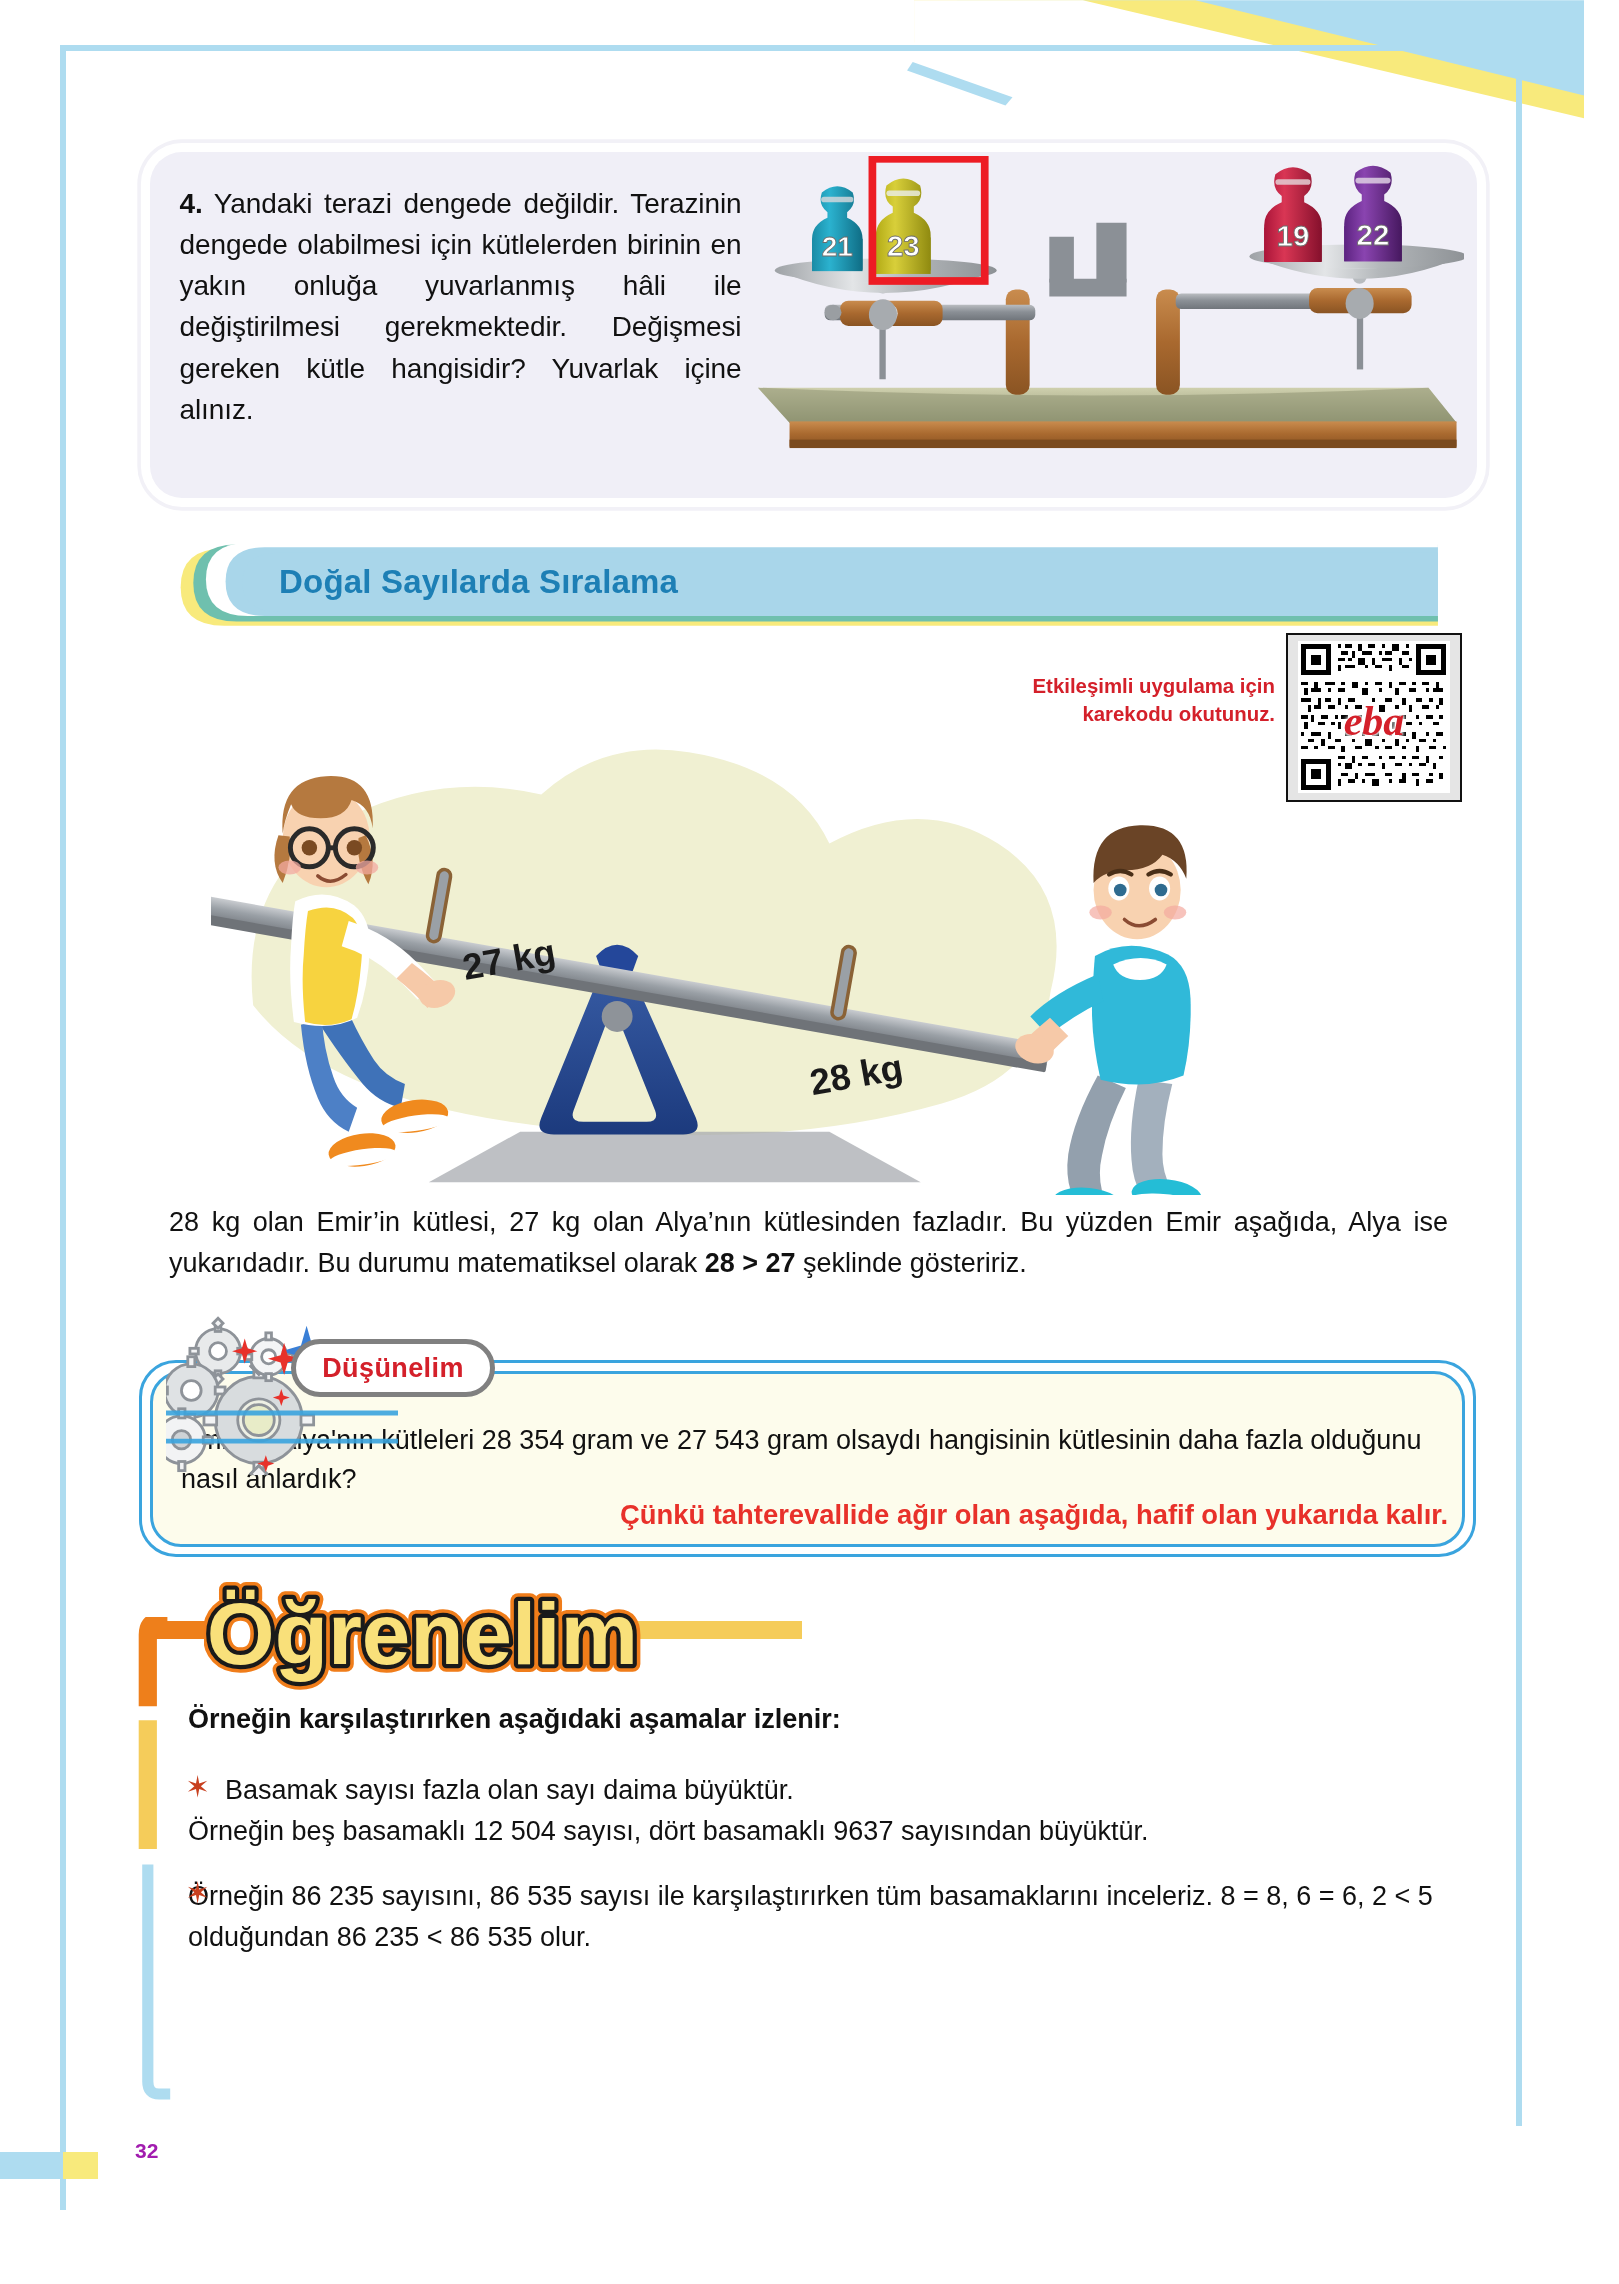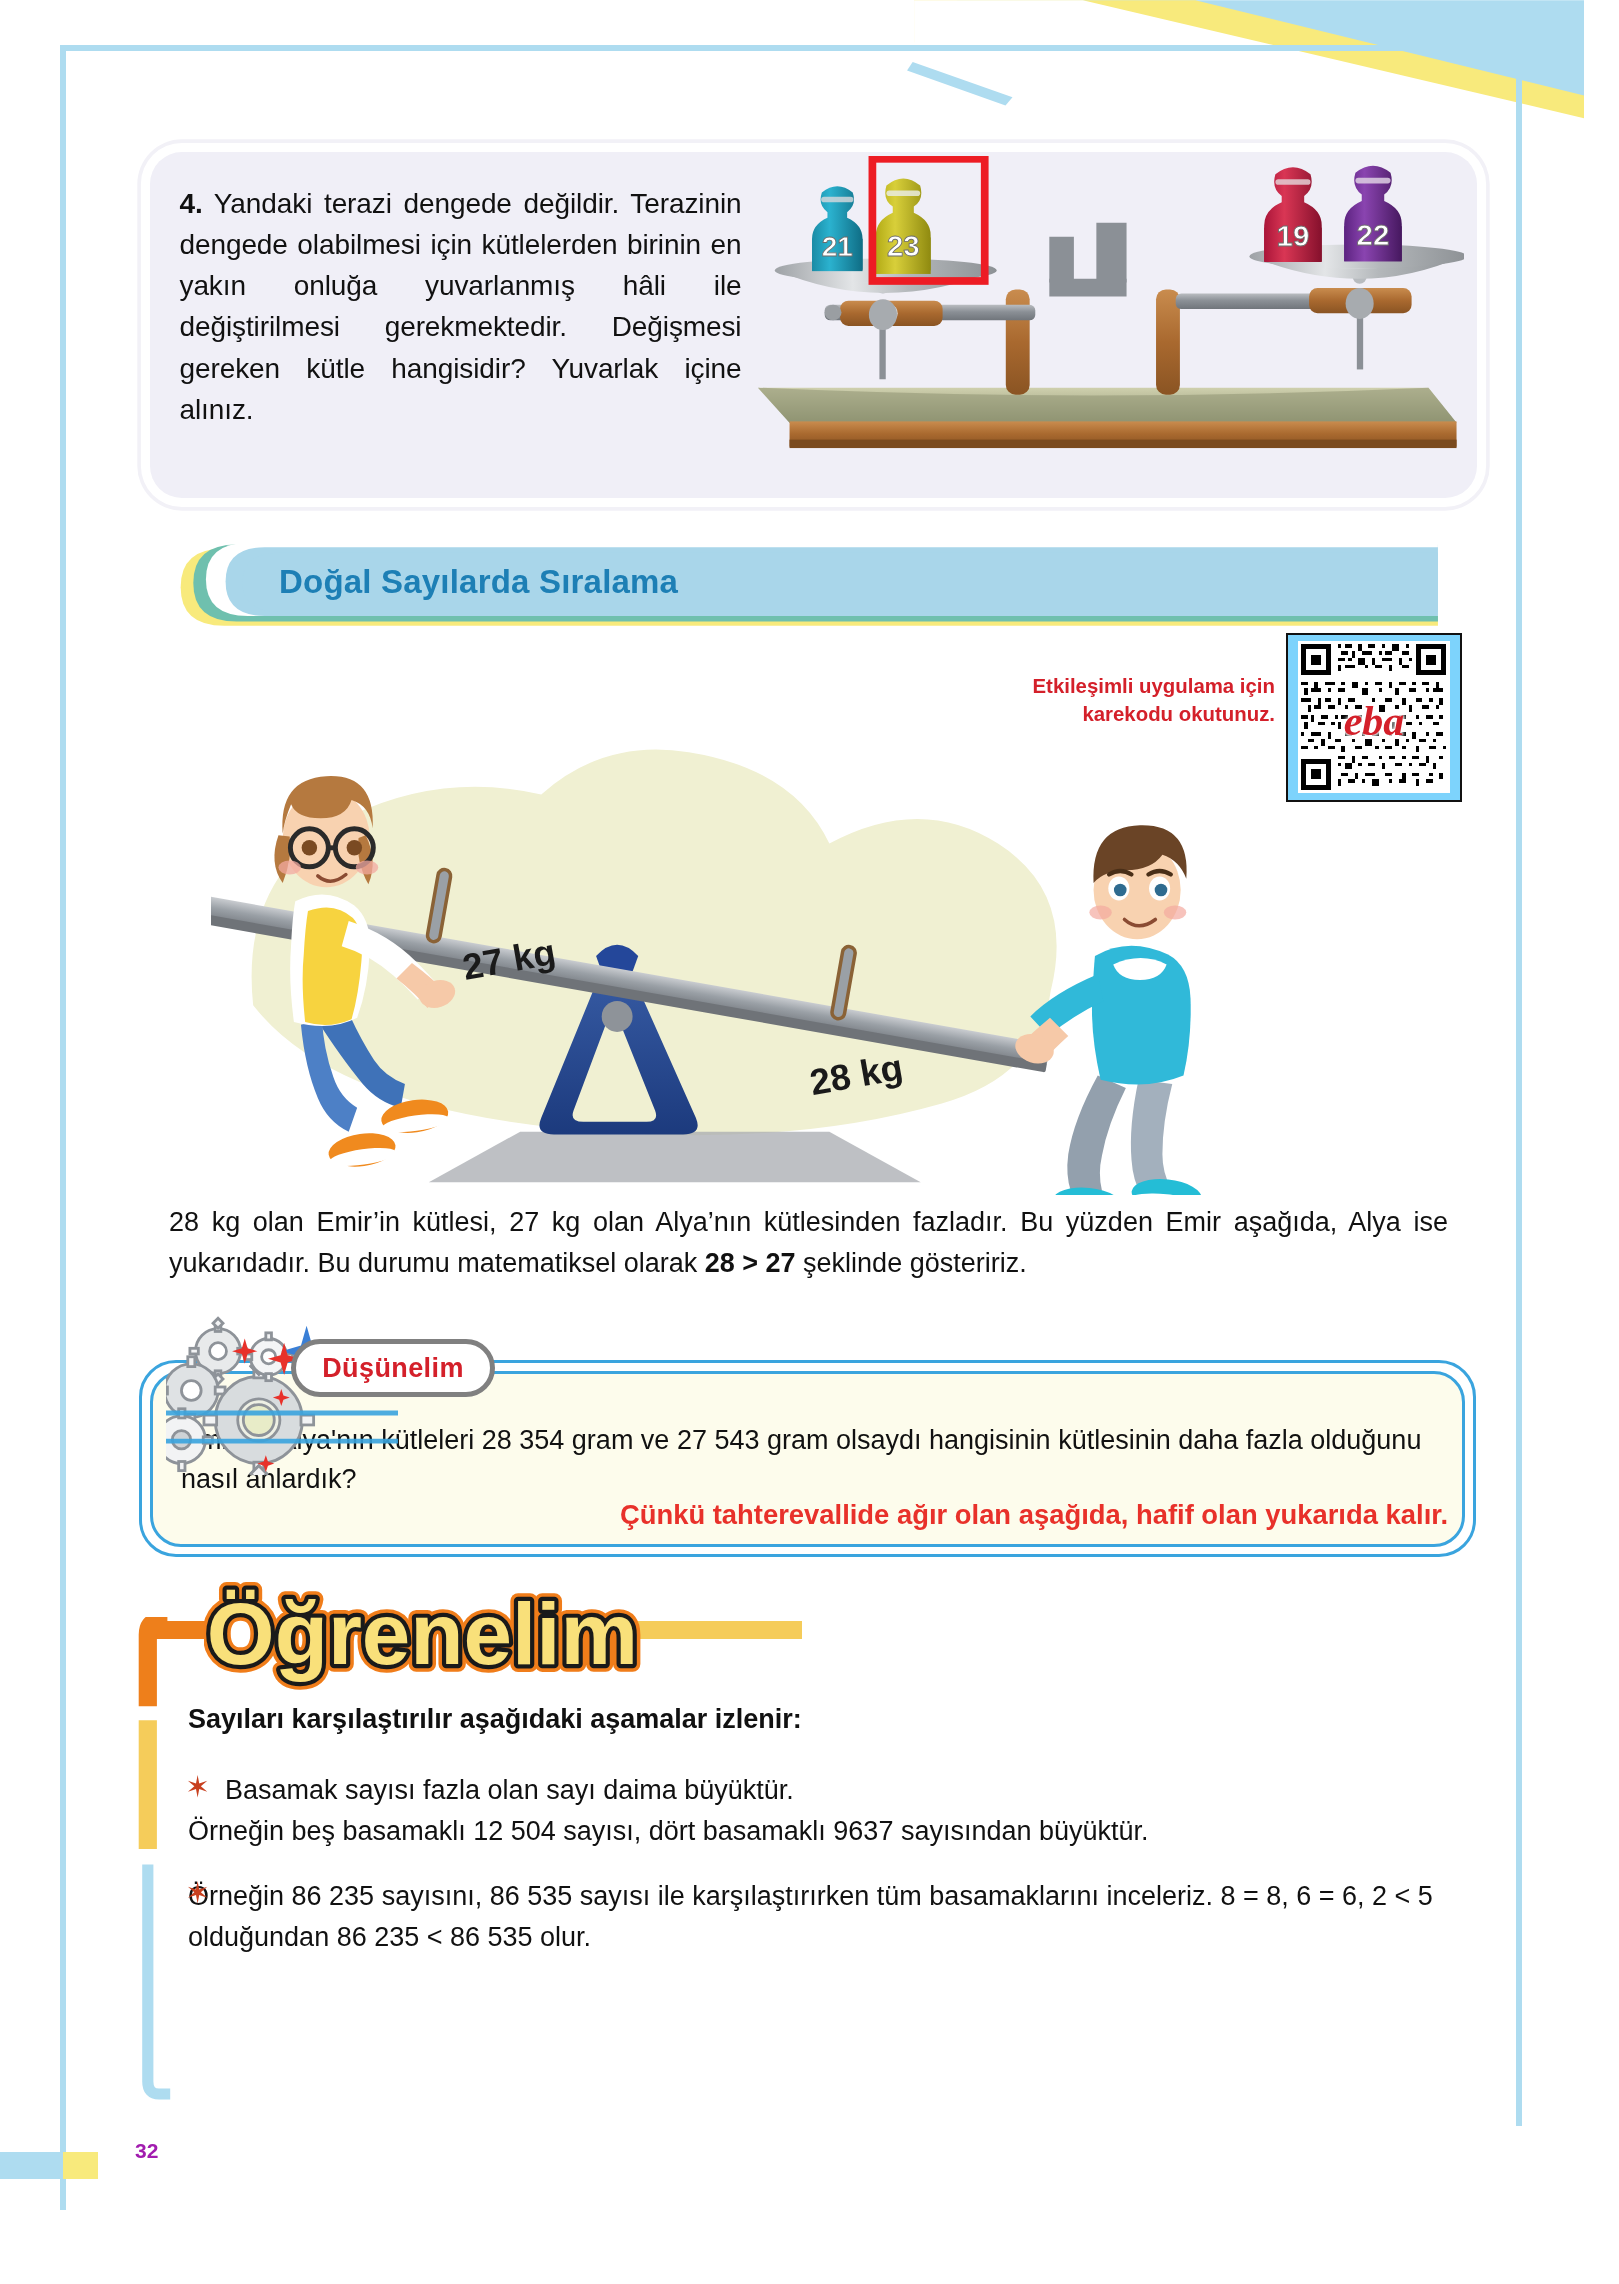--- a/index.html
+++ b/index.html
@@ -80,21 +80,21 @@
   
   .qr-note {
     position: absolute; left: 994px; top: 673px;
     width: 281px; text-align: right;
     font-size: 20.4px; font-weight: 700; color: #d4202a;
     line-height: 1.35;
   }
   .qr-box {
     position: absolute; left: 1286px; top: 633px;
     width: 176px; height: 169px;
-    background: #7dd3fc;
+    background: #e5e5e5;
     border: 2.1px solid #111;
     padding: 6.3px;
   }
   .qr-box svg { display: block; }
   .qr-logo {
     position: absolute; left: 50%; top: 52%;
     transform: translate(-50%, -50%);
     font-family: "Liberation Serif", serif;
     font-style: italic; font-weight: 700;
     font-size: 42px; color: #d4202a;
@@ -728,21 +728,21 @@
   </div>
 
   <div class="ogr-title nosel">
     <svg width="633" height="134" viewBox="0 0 900 190">
       <text x="4" y="140" font-family="Liberation Sans, sans-serif" font-size="124" font-weight="800" fill="none" stroke="#f07d1a" stroke-width="22" stroke-linejoin="round" id="ogr-t1">Öğrenelim</text>
       <text x="4" y="140" font-family="Liberation Sans, sans-serif" font-size="124" font-weight="800" fill="none" stroke="#1a1a1a" stroke-width="12" stroke-linejoin="round" id="ogr-t2">Öğrenelim</text>
       <text x="4" y="140" font-family="Liberation Sans, sans-serif" font-size="124" font-weight="800" fill="#f9e07a" id="ogr-t3">Öğrenelim</text>
     </svg>
   </div>
 
-  <div class="ogr-head">Sayıları karşılaştırılır aşağıdaki aşamalar izlenir:</div>
+  <div class="ogr-head">Örneğin karşılaştırırken aşağıdaki aşamalar izlenir:</div>
 
   <div class="ogr-body">
     <div class="ogr-item">
       <span class="star">✶</span>
       <span class="lead">Basamak sayısı fazla olan sayı daima büyüktür.</span>
       <span class="cont">Örneğin beş basamaklı 12 504 sayısı, dört basamaklı 9637 sayısından büyüktür.</span>
     </div>
     <div class="ogr-item">
       <span class="star">✶</span>
       <span class="cont">Örneğin 86 235 sayısını, 86 535 sayısı ile karşılaştırırken tüm basamaklarını inceleriz. 8 = 8, 6 = 6, 2 &lt; 5 olduğundan 86 235 &lt; 86 535 olur.</span>

